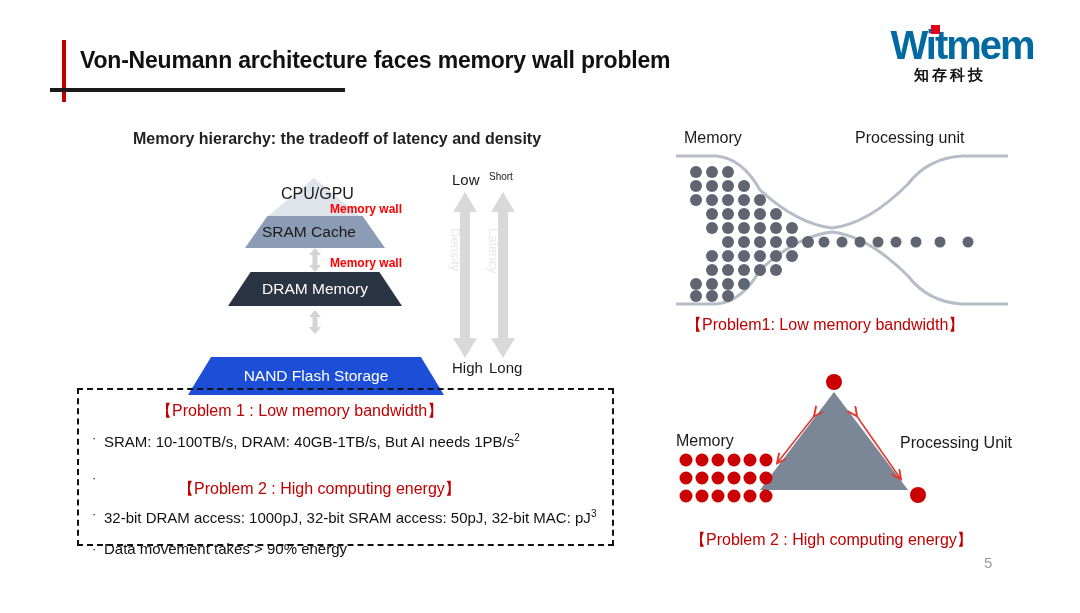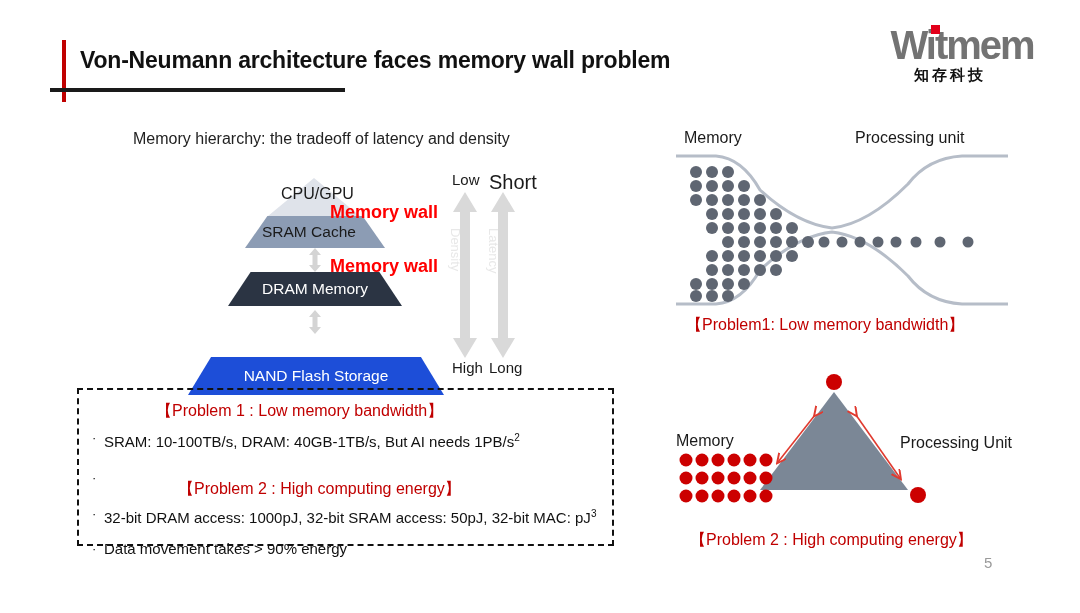--- a/index.html
+++ b/index.html
@@ -5,54 +5,54 @@
   html,body{margin:0;padding:0;background:#fff;}
   body{width:1080px;height:613px;position:relative;overflow:hidden;
        font-family:"Liberation Sans","DejaVu Sans",sans-serif;color:#1a1a1a;}
   #title-red-rule{position:absolute;left:62px;top:40px;width:4px;height:62px;background:#c00000;}
   #title-black-rule{position:absolute;left:50px;top:88px;width:295px;height:4px;background:#1a1a1a;}
   #page-title{position:absolute;left:80px;top:47px;font-size:23px;font-weight:bold;
               letter-spacing:-.2px;white-space:nowrap;color:#111;}
 
   
   #logo{position:absolute;right:40px;top:26px;text-align:center;width:180px;}
-  #logo-word{font-size:40px;font-weight:bold;letter-spacing:-2px;line-height:.95;color:#737373;
+  #logo-word{font-size:40px;font-weight:bold;letter-spacing:-2px;line-height:.95;color:#0369a1;
              position:relative;display:inline-block;margin-left:24px;}
   #logo-dot{position:absolute;width:9px;height:9px;background:#e2001a;left:41px;top:-1px;}
   #logo-cn{font-size:15px;font-weight:bold;letter-spacing:3px;color:#111;margin-top:2px;}
 
   
-  #hierarchy-caption{position:absolute;left:133px;top:130px;font-size:16px;color:#222;white-space:nowrap;}
+  #hierarchy-caption{position:absolute;left:133px;top:130px;font-size:16px;color:#222;white-space:nowrap;font-weight:bold;}
 
   .tier{position:absolute;color:#fff;font-size:15.5px;display:flex;align-items:center;
         justify-content:center;text-align:right;}
   #tier-apex{left:268px;top:178px;width:92px;height:38px;background:#dfe3ea;
              clip-path:polygon(50% 0,100% 100%,0 100%);}
   #tier-apex-label{position:absolute;left:281px;top:185px;color:#1a1a1a;font-size:16px;white-space:nowrap;}
   #tier-sram{left:245px;top:216px;width:140px;height:32px;background:#8c9cb4;
              clip-path:polygon(16% 0,84% 0,100% 100%,0 100%);}
   #tier-sram-label{position:absolute;left:262px;top:223px;color:#1a1a1a;font-size:15.5px;white-space:nowrap;}
   #tier-dram{left:228px;top:272px;width:174px;height:34px;background:#2b3443;
              clip-path:polygon(13% 0,87% 0,100% 100%,0 100%);}
   #tier-nand{left:188px;top:340px;width:256px;height:38px;background:#1d4ed8;
              clip-path:polygon(9% 0,91% 0,100% 100%,0 100%);margin-top:17px;}
 
-  .vwall{position:absolute;color:#ff0000;font-size:18px;font-weight:bold;white-space:nowrap;}
+  .vwall{position:absolute;color:#ff0000;font-size:12px;font-weight:bold;white-space:nowrap;}
   #wall-1{left:330px;top:202px;}
   #wall-2{left:330px;top:256px;}
 
   
   .mini-arrow{position:absolute;width:14px;}
   .mini-arrow svg{display:block;}
   #mini-arrow-1{left:308px;top:248px;}
   #mini-arrow-2{left:308px;top:310px;}
 
   
   #axis-top-low{position:absolute;left:452px;top:171px;font-size:15px;color:#1a1a1a;}
-  #axis-top-short{position:absolute;left:489px;top:171px;font-size:20px;color:#1a1a1a;}
+  #axis-top-short{position:absolute;left:489px;top:171px;font-size:10px;color:#1a1a1a;}
   #axis-bot-high{position:absolute;left:452px;top:359px;font-size:15px;color:#1a1a1a;}
   #axis-bot-long{position:absolute;left:489px;top:359px;font-size:15px;color:#1a1a1a;}
   .big-arrow{position:absolute;top:192px;width:26px;height:166px;}
   #arrow-density{left:452px;}
   #arrow-latency{left:490px;}
   .axis-rot-label{position:absolute;font-size:13px;color:#e8e8e8;
                   transform:rotate(90deg);transform-origin:left top;white-space:nowrap;}
   #label-density{left:463px;top:228px;}
   #label-latency{left:501px;top:228px;}
 

